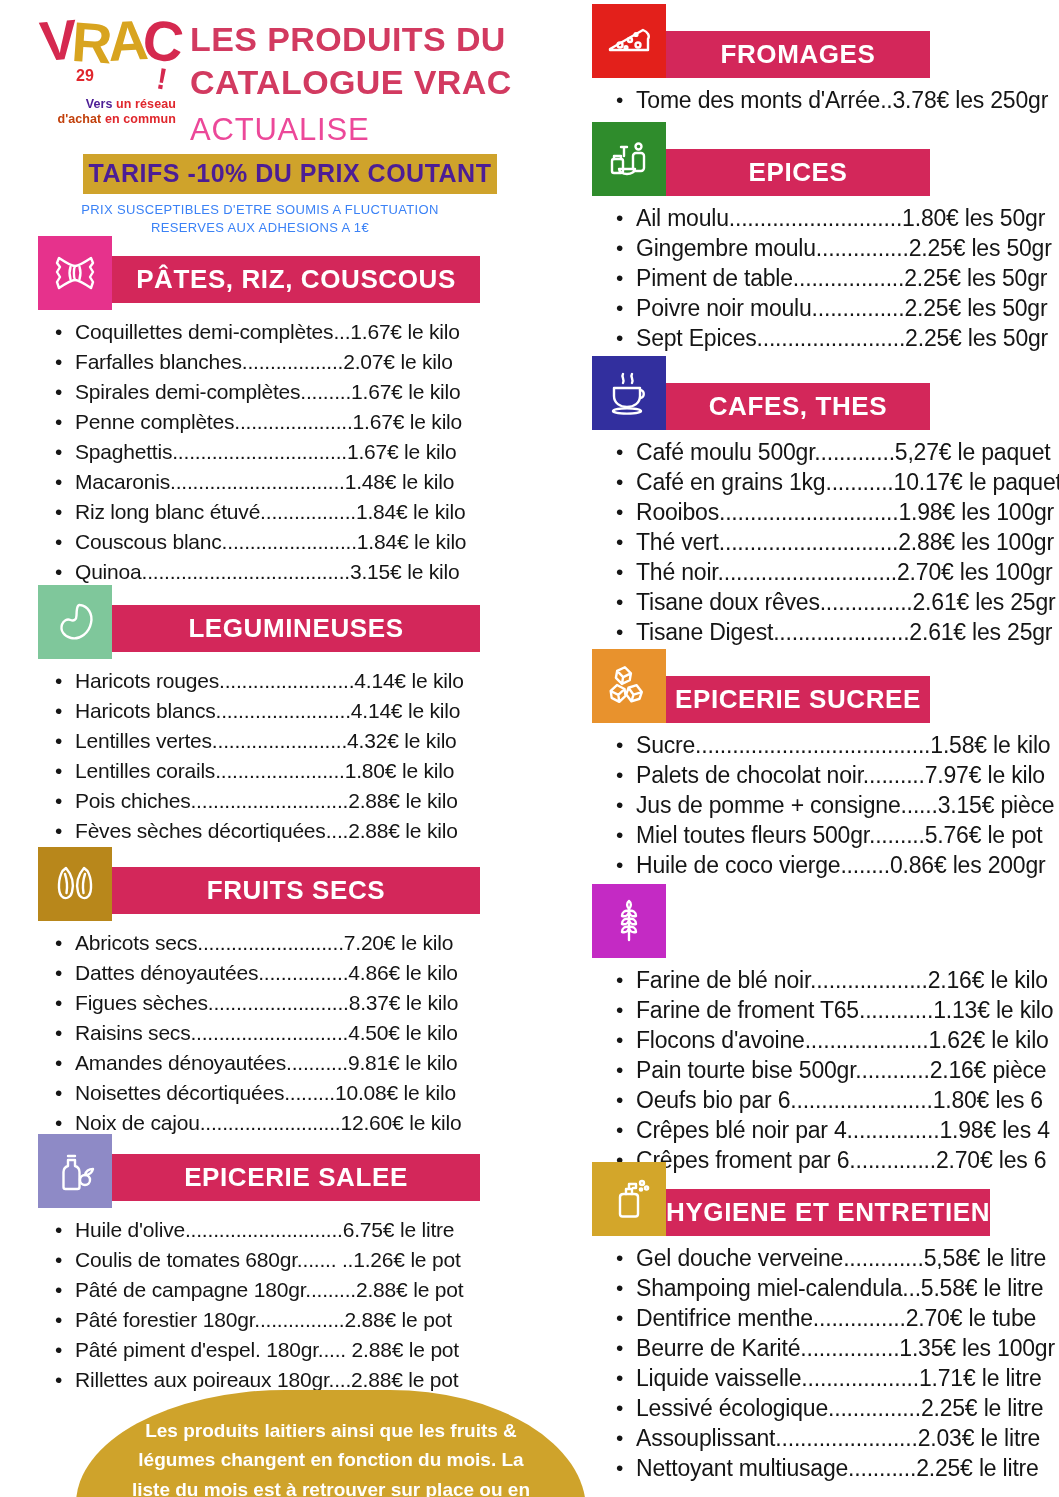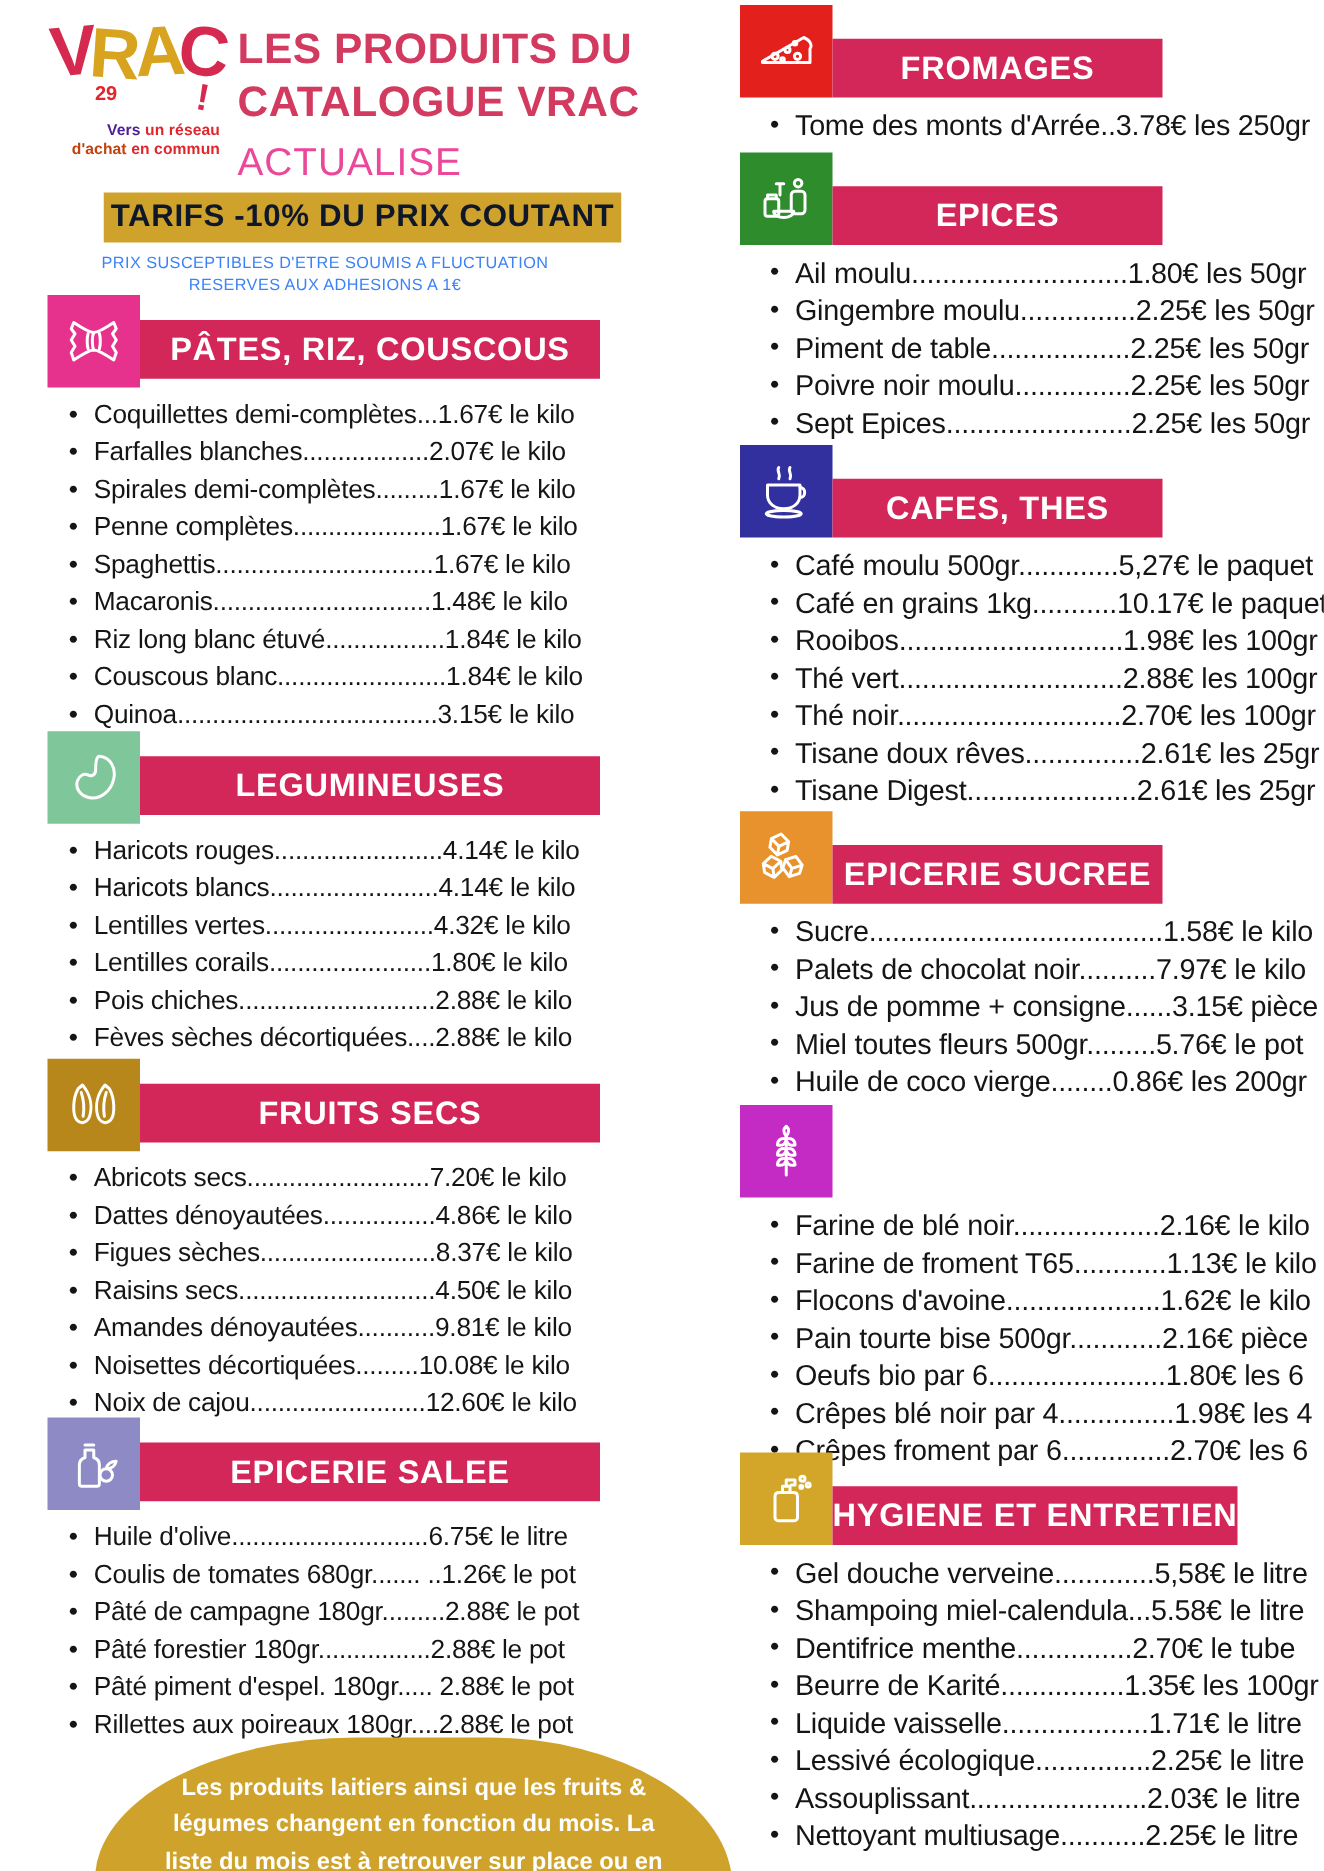--- a/index.html
+++ b/index.html
@@ -17,21 +17,21 @@
   .l-r { color:#d8a41f; transform:rotate(4deg) translateY(2px); }
   .l-a { color:#d8a41f; transform:rotate(-3deg); }
   .l-c { color:#d5294f; transform:rotate(7deg); }
   .logo-excl { position:absolute; left:117px; top:48px; color:#d5294f; font-weight:900; font-size:30px; transform:rotate(10deg); }
   .logo-num { color:#e0262c; font-weight:800; font-size:16px; margin:0 0 0 36px; }
   .logo-tagline { margin-top:12px; font-size:12.5px; font-weight:800; line-height:1.18; text-align:right; letter-spacing:0.1px; }
   .title-block { padding-left:14px; padding-top:4px; }
   .main-title { color:#d23a60; font-size:34px; font-weight:900; line-height:1.26; letter-spacing:0.4px; white-space:nowrap; }
   .updated { color:#ec4899; font-size:31px; font-weight:400; margin-top:8px; letter-spacing:0.8px; }
 
-  #tarif { left:83px; top:154px; width:414px; background:#cfa32b; color:#0f172a;
+  #tarif { left:83px; top:154px; width:414px; background:#cfa32b; color:#4c1d95;
            font-size:25px; font-weight:800; text-align:center; padding:5px 0 6px; letter-spacing:0.5px; }
   #disclaimer { left:38px; top:201px; width:444px; text-align:center; font-size:13px;
                 line-height:1.42; color:#3b82f6; letter-spacing:0.35px; }
 
   
   .section { position:absolute; }
   .col-left .section, .section.left { left:38px; width:442px; }
   .sec-head { display:flex; align-items:flex-start; }
   .icon-tile { width:74px; height:74px; flex:none; display:flex; align-items:center; justify-content:center; }
   .banner { flex:1; height:47px; margin-top:20px; background:#d3275a; color:#fff;

